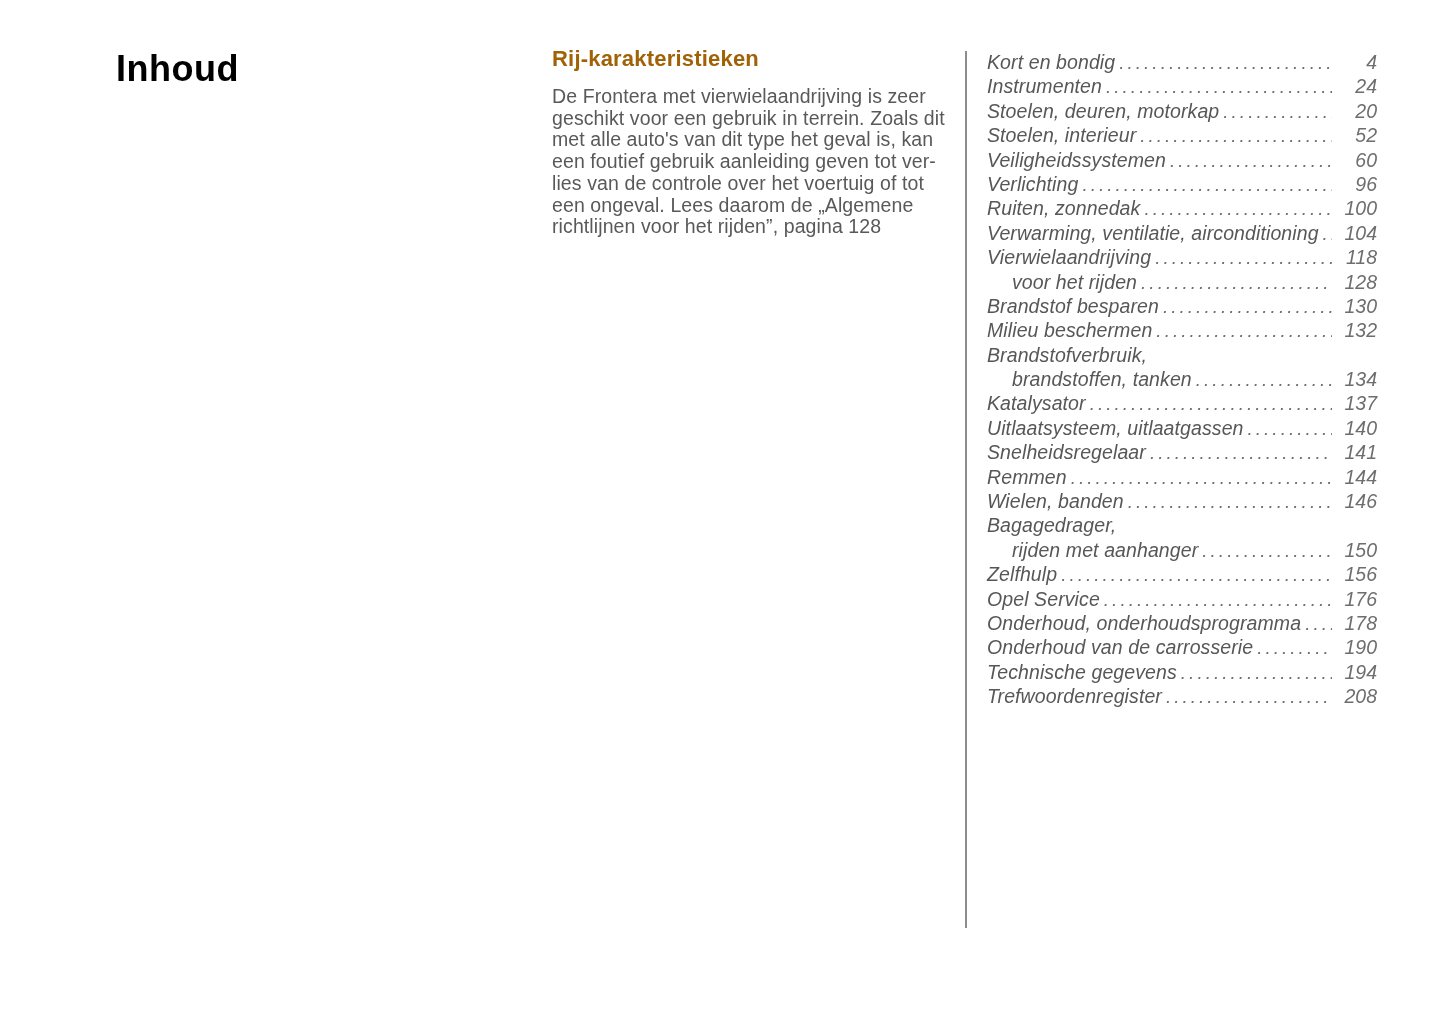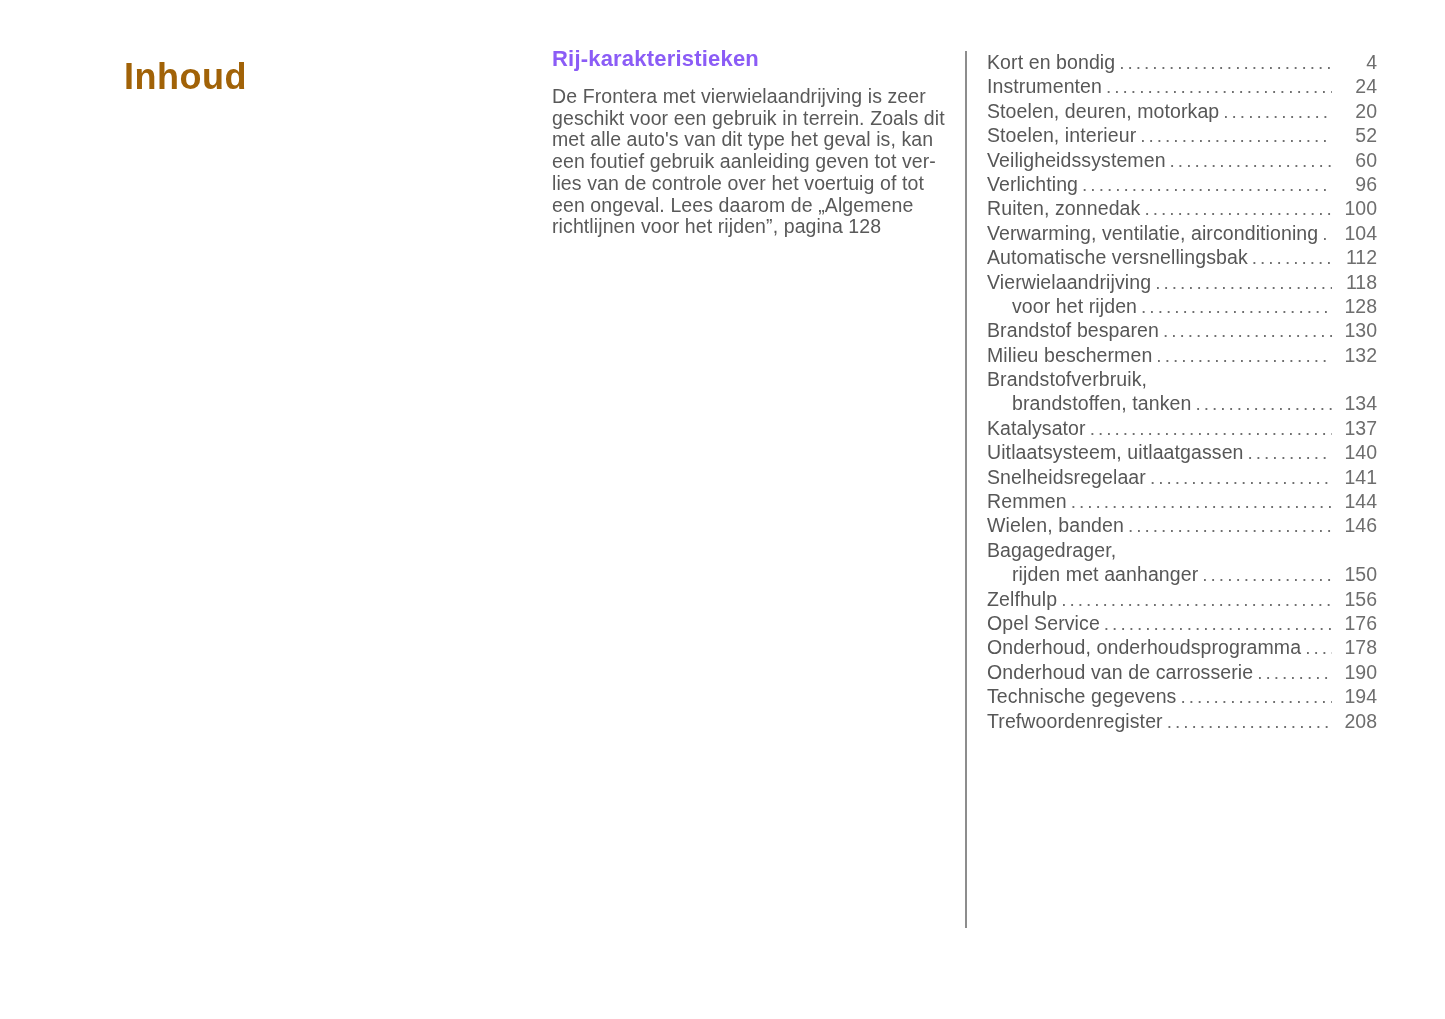--- a/index.html
+++ b/index.html
@@ -19,37 +19,37 @@
     position: relative;
     width: 1445px;
     height: 1019px;
     background: var(--bg);
     overflow: hidden;
   }
   .doc-title {
     position: absolute;
     left: 112px;
     top: 44px;
-    margin: 12px;
+    margin: 4px;
     font-size: 36px;
     font-weight: bold;
     letter-spacing: 0.5px;
-    color: #a16207;
+    color: #000000;
   }
   .col-middle {
     position: absolute;
     left: 552px;
     top: 46px;
     width: 420px;
   }
   .section-heading {
     margin: 0;
     font-size: 22px;
     font-weight: bold;
-    color: #8b5cf6;
+    color: #a16207;
     letter-spacing: 0.2px;
   }
   .section-paragraph {
     margin: 14px 0 16px 0;
     font-size: 19.5px;
     line-height: 21.7px;
     color: #595959;
     white-space: pre-line;
     letter-spacing: 0.1px;
   }
@@ -68,20 +68,21 @@
     width: 390px;
     font-size: 19.5px;
     color: var(--text);
   }
   .toc-row {
     display: flex;
     align-items: baseline;
     height: 24.4px;
     line-height: 24.4px;
     white-space: nowrap;
+    font-style: italic;
   }
   .toc-row.indent { padding-left: 25px; justify-content: center; }
   .toc-label { color: #575757; letter-spacing: 0.1px; }
   .toc-dots {
     flex: 1 1 auto;
     overflow: hidden;
     white-space: nowrap;
     margin: 0 7px 0 4px;
     color: #6f6f6f;
   }
@@ -152,25 +153,20 @@
         <span class="toc-label">Ruiten, zonnedak</span>
         <span class="toc-dots"></span>
         <span class="toc-page">100</span>
       </div>
       <div class="toc-row">
         <span class="toc-label">Verwarming, ventilatie, airconditioning</span>
         <span class="toc-dots"></span>
         <span class="toc-page">104</span>
       </div>
       <div class="toc-row">
-        <span class="toc-label">Automatische versnellingsbak</span>
-        <span class="toc-dots"></span>
-        <span class="toc-page">112</span>
-      </div>
-      <div class="toc-row">
         <span class="toc-label">Vierwielaandrijving</span>
         <span class="toc-dots"></span>
         <span class="toc-page">118</span>
       </div>
       <div class="toc-row indent">
         <span class="toc-label">voor het rijden</span>
         <span class="toc-dots"></span>
         <span class="toc-page">128</span>
       </div>
       <div class="toc-row">

